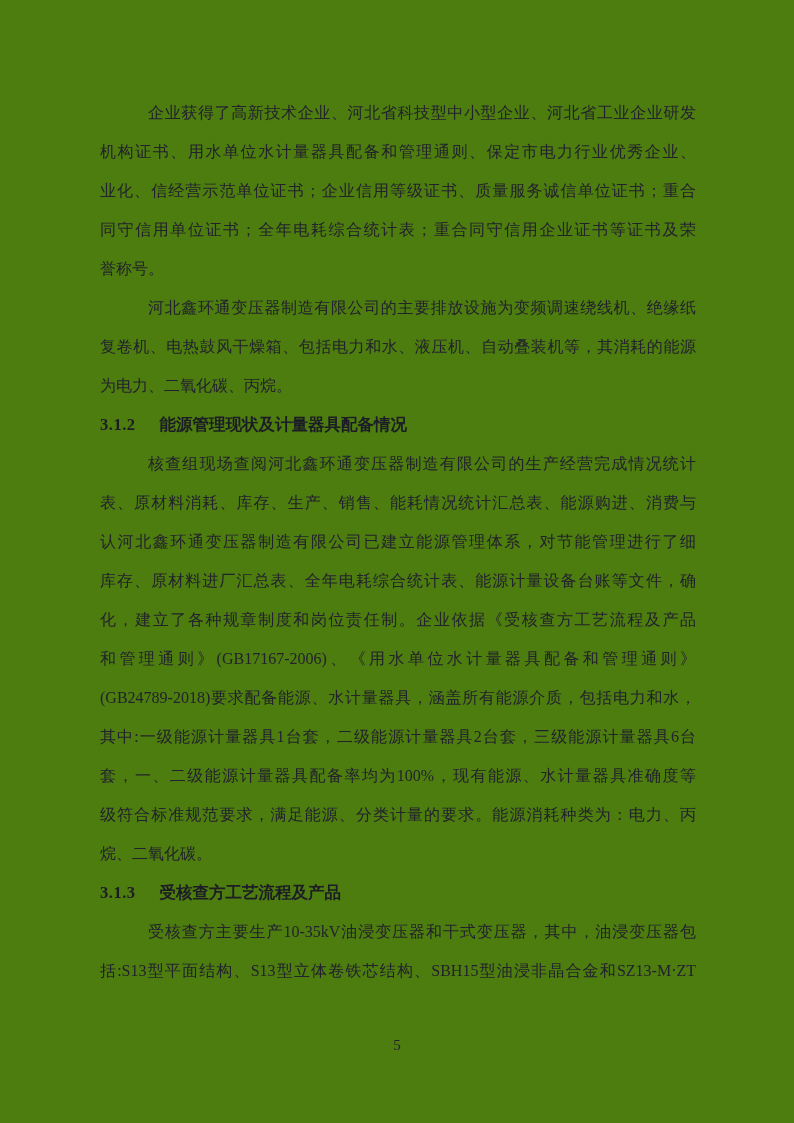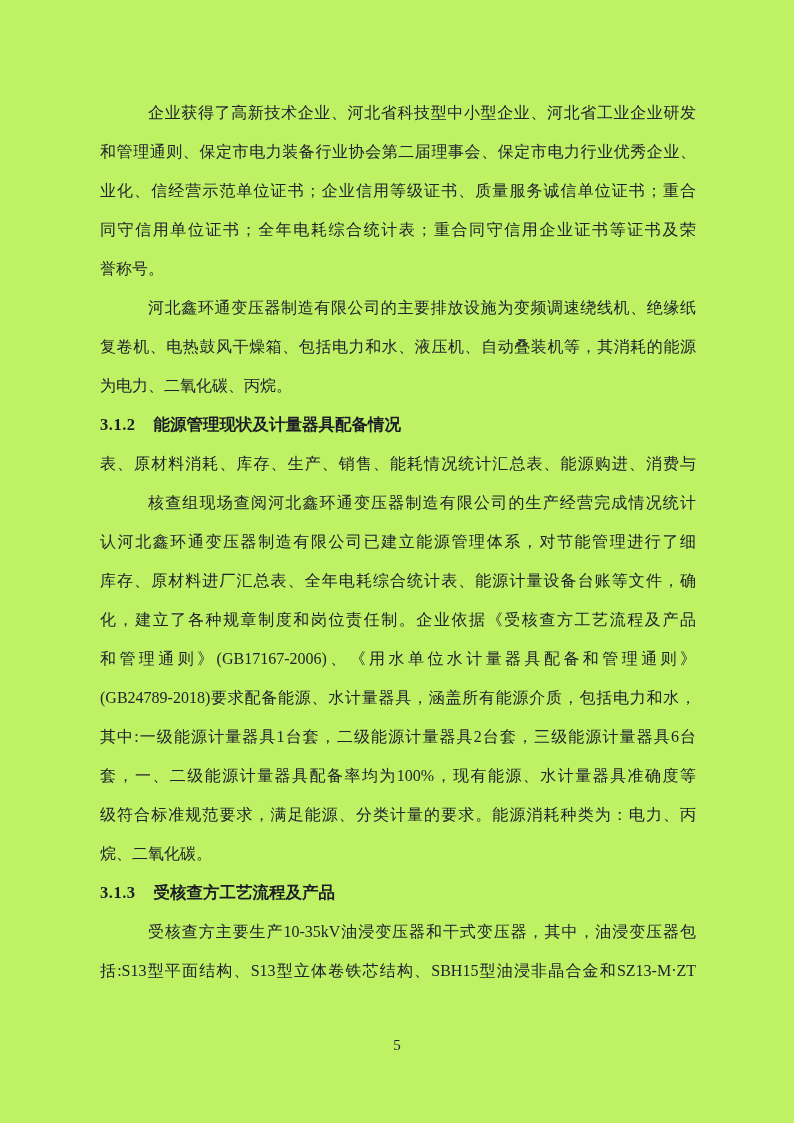--- a/index.html
+++ b/index.html
@@ -1,19 +1,19 @@
 <!DOCTYPE html>
 <html><head>
 <meta charset="utf-8">
 <style>
   html,body{margin:0;padding:0;background:#ffffff;}
   .page{
     position:relative;
     width:794px;height:1123px;
-    background:#bef264;
+    background:#4d7c0f;
     overflow:hidden;
     font-family:"Liberation Serif","DejaVu Serif",serif;
     color:#22222c;
   }
   .doc-body{
     position:absolute;
     top:93px;left:100px;width:596px;
   }
   .line{
     height:39px;
@@ -26,50 +26,50 @@
   .line.first{ text-indent:48px; }
   .line.last{ text-align-last:left; }
   .heading{
     height:39px;
     line-height:39px;
     font-size:16.5px;
     font-weight:bold;
     color:#1c1c26;
     white-space:nowrap;
   }
-  .heading .num{ margin-right:18px; letter-spacing:0.5px; }
+  .heading .num{ margin-right:24px; letter-spacing:0.5px; }
   .page-footer{
     position:absolute;
     left:0;right:0;top:1028px;
     height:34px;line-height:34px;
     text-align:center;
   }
   .pagenum{ font-size:15px; color:#22222c; }
 </style>
 </head>
 <body>
 
 <div class="page">
   <main class="doc-body" id="doc-body">
       <div class="para">
         <div class="line first">企业获得了高新技术企业、河北省科技型中小型企业、河北省工业企业研发</div>
-        <div class="line">和管理通则、保定市电力装备行业协会第二届理事会、保定市电力行业优秀企业、</div>
+        <div class="line">机构证书、用水单位水计量器具配备和管理通则、保定市电力行业优秀企业、</div>
         <div class="line">业化、信经营示范单位证书；企业信用等级证书、质量服务诚信单位证书；重合</div>
         <div class="line">同守信用单位证书；全年电耗综合统计表；重合同守信用企业证书等证书及荣</div>
         <div class="line last">誉称号。</div>
       </div>
       <div class="para">
         <div class="line first">河北鑫环通变压器制造有限公司的主要排放设施为变频调速绕线机、绝缘纸</div>
         <div class="line">复卷机、电热鼓风干燥箱、包括电力和水、液压机、自动叠装机等，其消耗的能源</div>
         <div class="line last">为电力、二氧化碳、丙烷。</div>
       </div>
       <div class="heading"><span class="num">3.1.2</span><span class="title">能源管理现状及计量器具配备情况</span></div>
       <div class="para">
+        <div class="line first">核查组现场查阅河北鑫环通变压器制造有限公司的生产经营完成情况统计</div>
         <div class="line">表、原材料消耗、库存、生产、销售、能耗情况统计汇总表、能源购进、消费与</div>
-        <div class="line first">核查组现场查阅河北鑫环通变压器制造有限公司的生产经营完成情况统计</div>
         <div class="line">认河北鑫环通变压器制造有限公司已建立能源管理体系，对节能管理进行了细</div>
         <div class="line">库存、原材料进厂汇总表、全年电耗综合统计表、能源计量设备台账等文件，确</div>
         <div class="line">化，建立了各种规章制度和岗位责任制。企业依据《受核查方工艺流程及产品</div>
         <div class="line">和管理通则》(GB17167-2006)、《用水单位水计量器具配备和管理通则》</div>
         <div class="line">(GB24789-2018)要求配备能源、水计量器具，涵盖所有能源介质，包括电力和水，</div>
         <div class="line">其中:一级能源计量器具1台套，二级能源计量器具2台套，三级能源计量器具6台</div>
         <div class="line">套，一、二级能源计量器具配备率均为100%，现有能源、水计量器具准确度等</div>
         <div class="line">级符合标准规范要求，满足能源、分类计量的要求。能源消耗种类为：电力、丙</div>
         <div class="line last">烷、二氧化碳。</div>
       </div>

